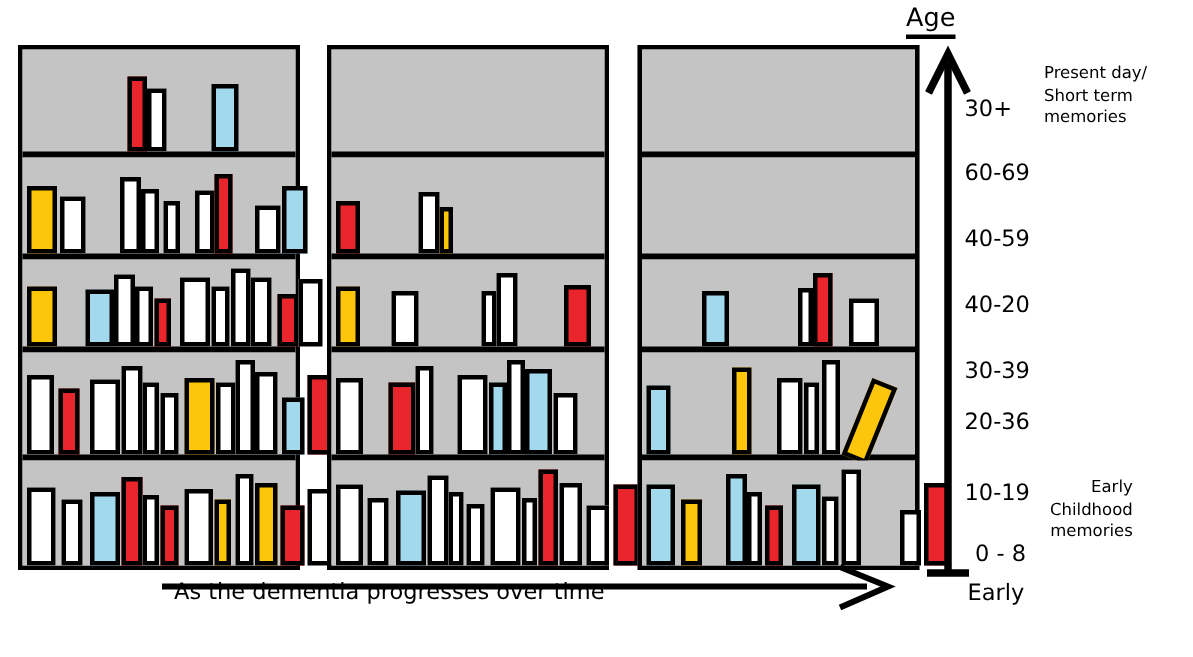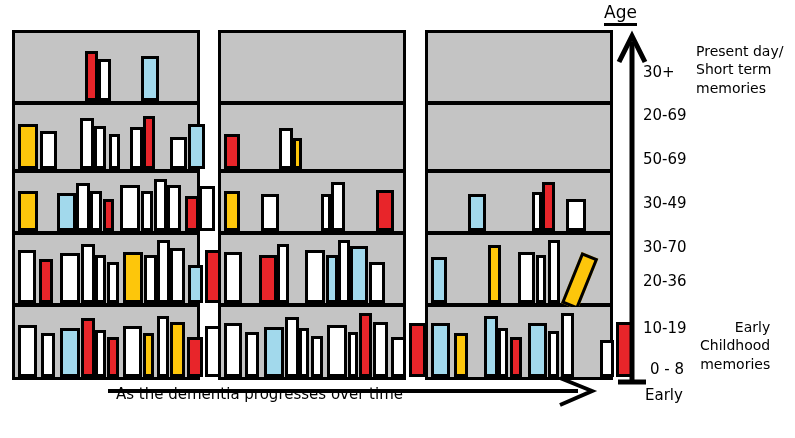--- a/index.html
+++ b/index.html
@@ -11,21 +11,21 @@
     overflow:hidden;
   }
   #stage{position:absolute;left:0;top:0;width:795px;height:358px;}
 
   .bookcase{position:absolute;background:#c4c4c4;border:3px solid #000;box-sizing:border-box;}
   .shelf{position:absolute;left:0;right:0;background:#c4c4c4;box-sizing:border-box;border-bottom:4px solid #000;}
   .shelf:last-child{border-bottom:none;}
   .book{position:absolute;bottom:0;border:3px solid #000;box-sizing:border-box;}
   .axis-title{position:absolute;font-size:17px;color:#000;border-bottom:3px solid #000;line-height:1.05;padding-bottom:1px;}
   .tick-label{position:absolute;font-size:15px;color:#000;white-space:nowrap;}
-  .side-note{position:absolute;font-size:14px;color:#000;line-height:1.32;white-space:pre-line;}
+  .side-note{position:absolute;font-size:11px;color:#000;line-height:1.32;white-space:pre-line;}
   .caption{position:absolute;font-size:15px;color:#000;white-space:nowrap;}
   svg.arrow{position:absolute;overflow:visible;}
 </style>
 </head>
 <body>
 
 <div id="stage">
 
   <div class="bookcase" style="left:12px;top:30px;width:188px;height:350px;">
       <div class="shelf" style="top: 0px; height: 72px;">
@@ -160,24 +160,24 @@
 
   <svg class="arrow" style="left:612px;top:26px;width:40px;height:360px;" viewBox="0 0 40 360">
     <line x1="20" y1="356" x2="20" y2="16" stroke="#000" stroke-width="5"></line>
     <polyline points="7,36 20,10 33,36" fill="none" stroke="#000" stroke-width="5" stroke-linejoin="miter"></polyline>
     <line x1="6" y1="356" x2="34" y2="356" stroke="#000" stroke-width="5"></line>
   </svg>
 
   <div class="axis-title" style="left:604px;top:4px;">Age</div>
 
   <div class="tick-label" style="left:643px;top:63px;">30+</div>
-  <div class="tick-label" style="left:643px;top:106px;">20-69</div>
-  <div class="tick-label" style="left:643px;top:150px;">50-69</div>
-  <div class="tick-label" style="left:643px;top:194px;">30-49</div>
-  <div class="tick-label" style="left:643px;top:238px;">30-70</div>
+  <div class="tick-label" style="left:643px;top:106px;">60-69</div>
+  <div class="tick-label" style="left:643px;top:150px;">40-59</div>
+  <div class="tick-label" style="left:643px;top:194px;">40-20</div>
+  <div class="tick-label" style="left:643px;top:238px;">30-39</div>
   <div class="tick-label" style="left:643px;top:272px;">20-36</div>
   <div class="tick-label" style="left:643px;top:319px;">10-19</div>
   <div class="tick-label" style="left:650px;top:360px;">0 - 8</div>
   <div class="tick-label" style="left:645px;top:386px;">Early</div>
 
   <div class="side-note" style="left:696px;top:42px;">Present day/
 Short term
 memories</div>
   <div class="side-note" style="left:700px;top:318px;text-align:right;">Early
 Childhood

